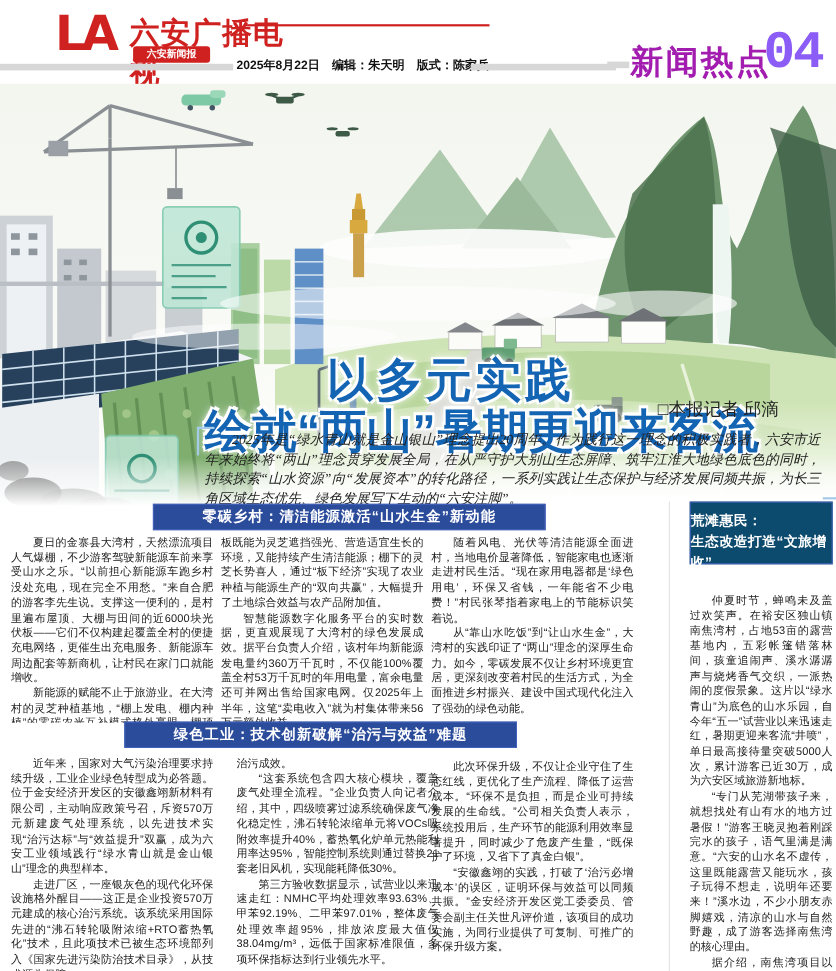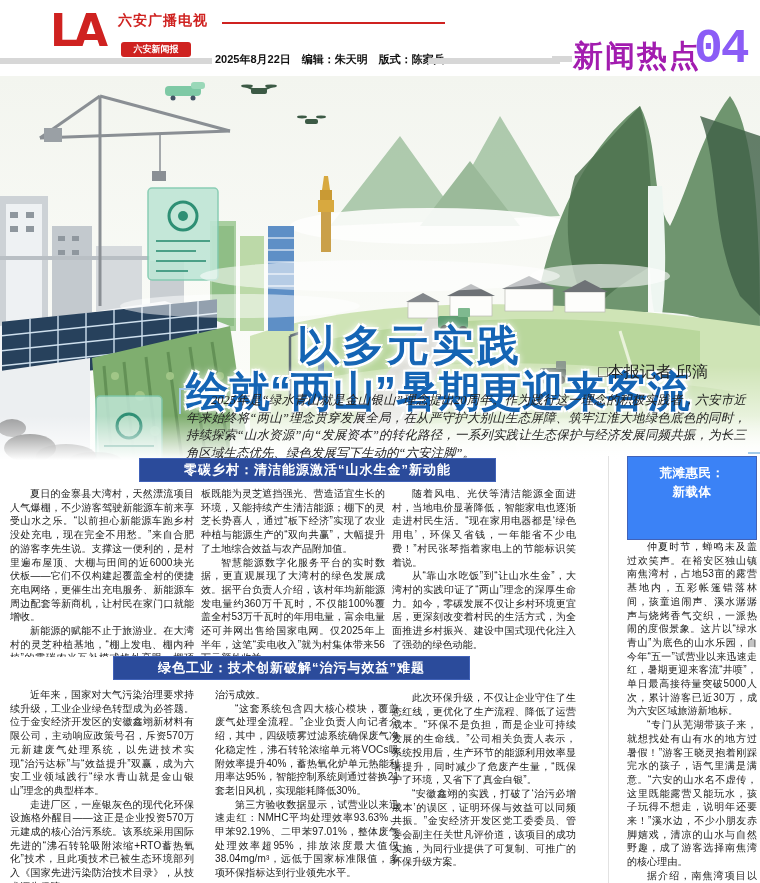--- a/index.html
+++ b/index.html
@@ -9,21 +9,21 @@
     background:#fff; font-family:"Liberation Sans", sans-serif; color:#1a1a1a;
   }
   
   .logo-mark {
     position:absolute; left:50px; top:6px; width:62px; height:50px;
     color:#cf2220; font-weight:bold; font-size:44px; line-height:50px;
     font-family:"DejaVu Sans", sans-serif; letter-spacing:-4px;
   }
   .logo-title {
     position:absolute; left:118px; top:12px; width:150px;
-    color:#cf2220; font-weight:bold; font-size:14px; letter-spacing:1px;
+    color:#cf2220; font-weight:bold; font-size:27px; letter-spacing:1px;
     font-family:"Liberation Serif", serif;
   }
   .logo-badge {
     position:absolute; left:121px; top:42px; width:70px; height:15px;
     background:#cf2220; color:#fff; font-size:9px; line-height:15px;
     text-align:center; border-radius:3px; font-weight:bold;
   }
   .logo-rule { position:absolute; left:222px; top:22px; width:223px; height:2px; background:#cf2220; }
   .bar { position:absolute; height:6px; background:#d7d7d7; }
   .bar-left  { left:0;   top:58px; width:212px; }
@@ -70,23 +70,23 @@
   
   .band {
     position:absolute; left:113px; width:357px; height:24px;
     background:#2b4b9b; border:1px solid #41riage62b8; border:1px solid #4162b8;
     color:#fff; font-size:13px; font-weight:bold; text-align:center; line-height:22px;
     letter-spacing:1px;
   }
   .band1 { top:458px;margin-left:26px; }
   .band2 { top:656px; }
   .band-right {
-    position:absolute; left:627px; top:456px; width:130px; height:84px;
-    background:#3b82f6; border:1px solid #4162b8; color:#fff;
-    font-size:12.5px; font-weight:bold; text-align:center; line-height:19px;
+    position:absolute; left:627px; top:456px; width:130px; height:57px;
+    background:#0c4a6e; border:1px solid #4162b8; color:#fff;
+    font-size:12.5px; font-weight:bold; text-align:left; line-height:19px;
     padding-top:7px; letter-spacing:0.5px;
   }
   .col {
     position:absolute; width:184px; overflow:hidden;
     font-size:10px; line-height:13.7px; text-align:justify; color:#1a1a1a;
     letter-spacing:0.1px;
   }
   .col p { margin:0; text-indent:2em; }
   .col p.cont { text-indent:0; }
   .s1c1 { left:10px;  top:487px; height:170px; }
@@ -377,20 +377,21 @@
     <p>第三方验收数据显示，试营业以来迅速走红：NMHC平均处理效率93.63%、甲苯92.19%、二甲苯97.01%，整体废气处理效率超95%，排放浓度最大值仅38.04mg/m³，远低于国家标准限值，多项环保指标达到行业领先水平。</p>
   </div>
   <div class="col s2c3">
     <p>此次环保升级，不仅让企业守住了生态红线，更优化了生产流程、降低了运营成本。“环保不是负担，而是企业可持续发展的生命线。”公司相关负责人表示，系统投用后，生产环节的能源利用效率显著提升，同时减少了危废产生量，“既保护了环境，又省下了真金白银”。</p>
     <p>“安徽鑫翊的实践，打破了‘治污必增成本’的误区，证明环保与效益可以同频共振。”金安经济开发区党工委委员、管委会副主任关世凡评价道，该项目的成功实施，为同行业提供了可复制、可推广的环保升级方案。</p>
   </div>
 
   <div class="divider"></div>
   <div class="band-right">
     <div>荒滩惠民：</div>
+    <div>生态改造打造“文旅增收”</div>
     <div>新载体</div>
   </div>
   <div class="col s3body">
     <p>仲夏时节，蝉鸣未及盖过欢笑声。在裕安区独山镇南焦湾村，占地53亩的露营基地内，五彩帐篷错落林间，孩童追闹声、溪水潺潺声与烧烤香气交织，一派热闹的度假景象。这片以“绿水青山”为底色的山水乐园，自今年“五一”试营业以来迅速走红，暑期更迎来客流“井喷”，单日最高接待量突破5000人次，累计游客已近30万，成为六安区域旅游新地标。</p>
     <p>“专门从芜湖带孩子来，就想找处有山有水的地方过暑假！”游客王晓灵抱着刚踩完水的孩子，语气里满是满意。“六安的山水名不虚传，这里既能露营又能玩水，孩子玩得不想走，说明年还要来！”溪水边，不少小朋友赤脚嬉戏，清凉的山水与自然野趣，成了游客选择南焦湾的核心理由。</p>
     <p>据介绍，南焦湾项目以当地生态资源为核心，在保留乡村质朴风貌的基础上，打造多元化休闲体验——白日可亲水嬉戏、林间露营，感受自然野趣；夜晚则有别样精彩，成为独山镇夜经济的“闪亮名片”。</p>
 
   </div>
 
 </div>

